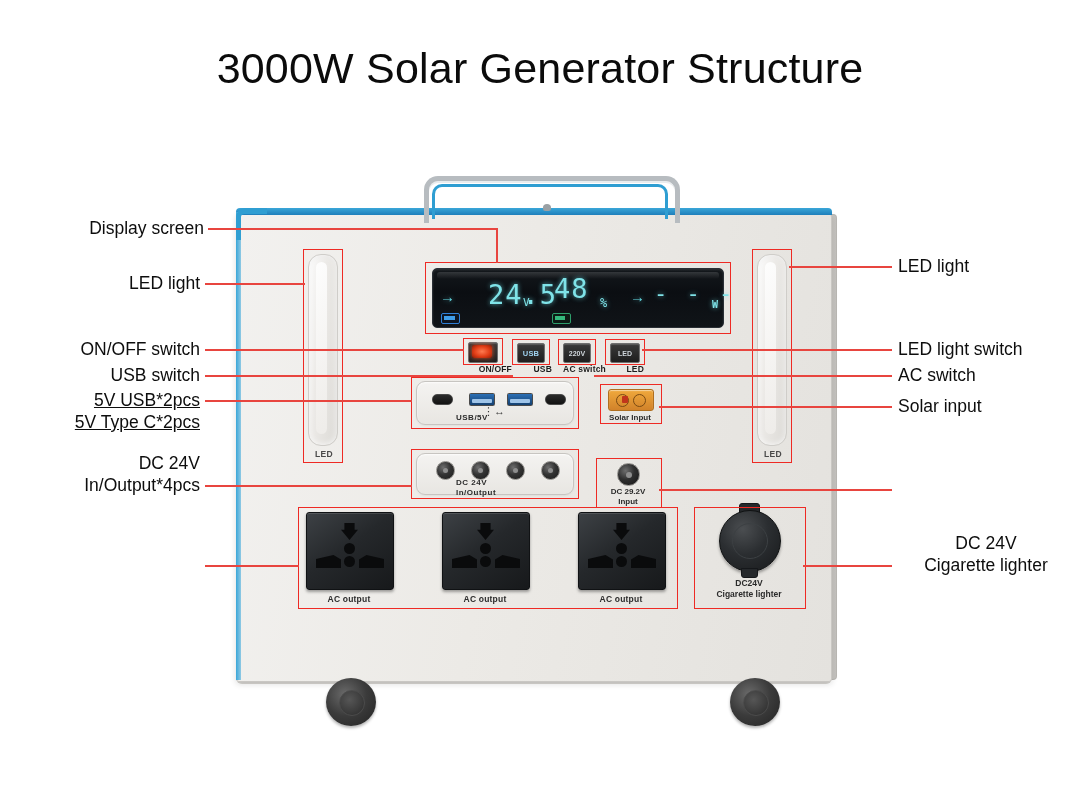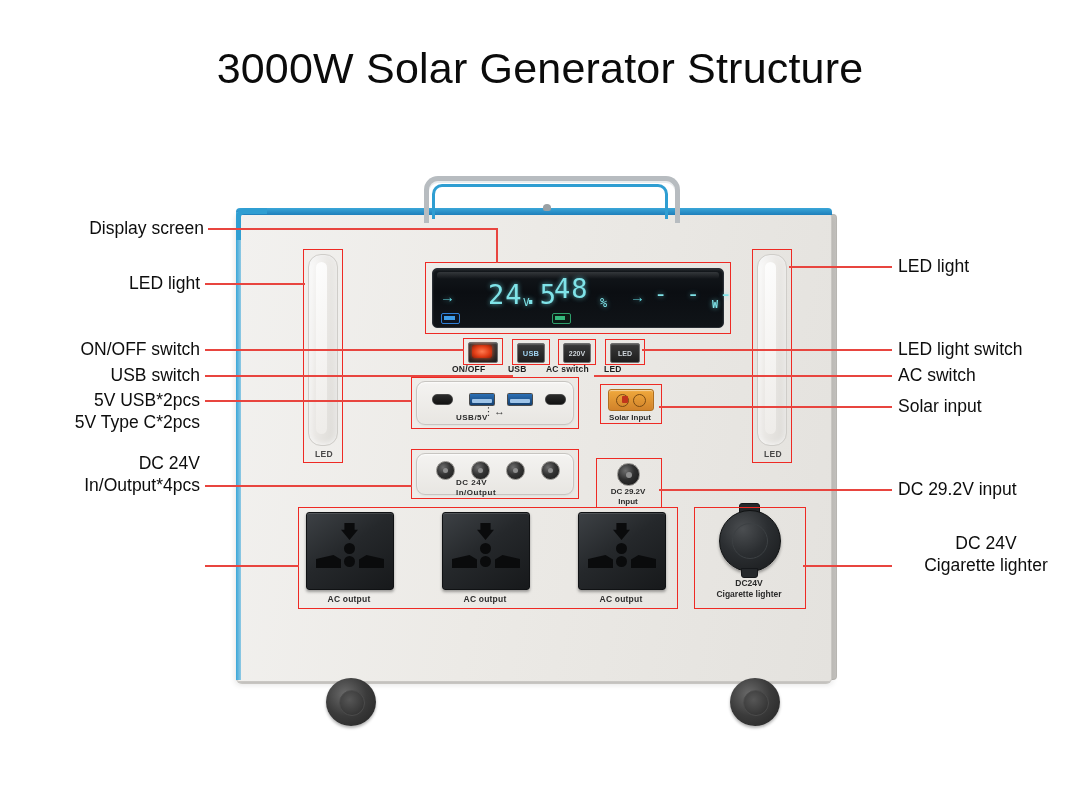--- a/index.html
+++ b/index.html
@@ -140,21 +140,21 @@
     background:radial-gradient(ellipse at 50% 50%,#ff7a50 0%,#e23d16 55%,#8d1e08 100%);
     box-shadow:0 0 5px rgba(255,90,40,.8);
   }
   .sw-usb{left:517px;top:343px;width:26px;height:18px;}
   .sw-ac{left:563px;top:343px;width:26px;height:18px;}
   .sw-led{left:610px;top:343px;width:28px;height:18px;}
   .sw-txt{font-size:7.5px;color:#9fd3f0;font-weight:bold;letter-spacing:.2px;}
   .sw-txt-w{font-size:7px;color:#cfd6db;font-weight:bold;}
   .sw-label{
     position:absolute;font-size:8.5px;font-weight:bold;color:#1d1d1d;
-    text-align:left;letter-spacing:.2px;
+    text-align:right;letter-spacing:.2px;
   }
 
   
   .panel{
     position:absolute;border:1px solid #c7c5c1;border-radius:9px;
     background:linear-gradient(180deg,#f4f3f1,#e8e6e2);
     box-shadow:inset 0 1px 2px rgba(255,255,255,.8), 0 1px 2px rgba(0,0,0,.05);
   }
   .panel-usb{left:416px;top:381px;width:156px;height:42px;}
   .panel-dc{left:416px;top:453px;width:156px;height:40px;}
@@ -455,26 +455,25 @@
   <div class="lline" style="left:642px;top:349px;width:250px;"></div>
   <div class="lline" style="left:594px;top:375px;width:298px;"></div>
   <div class="lline" style="left:659px;top:406px;width:233px;"></div>
   <div class="lline" style="left:659px;top:489px;width:233px;"></div>
   <div class="lline" style="left:803px;top:565px;width:89px;"></div>
 
   <div class="anno anno-r" style="left:0px;top:217px;width:204px;">Display screen</div>
   <div class="anno anno-r" style="left:0px;top:272px;width:200px;">LED light</div>
   <div class="anno anno-r" style="left:0px;top:364px;width:200px;">USB switch</div>
   <div class="anno anno-r" style="left:0px;top:338px;width:200px;">ON/OFF switch</div>
-  <div class="anno anno-r" style="left:0px;top:389px;width:200px;">5V USB*2pcs
+  <div class="anno anno-r" style="left:0px;top:389px;width:200px;text-decoration:underline;">5V USB*2pcs
 5V Type C*2pcs</div>
   <div class="anno anno-r" style="left:0px;top:452px;width:200px;">DC 24V
 In/Output*4pcs</div>
 
   <div class="anno anno-l" style="left:898px;top:255px;width:182px;">LED light</div>
   <div class="anno anno-l" style="left:898px;top:338px;width:182px;">LED light switch</div>
   <div class="anno anno-l" style="left:898px;top:364px;width:182px;">AC switch</div>
   <div class="anno anno-l" style="left:898px;top:395px;width:182px;">Solar input</div>
-  <div class="anno anno-l" style="left:898px;top:478px;width:182px;">DC 29.2V input</div>
   <div class="anno anno-c" style="left:898px;top:532px;width:176px;">DC 24V
 Cigarette lighter</div>
 
 </div>
 
 </body></html>

